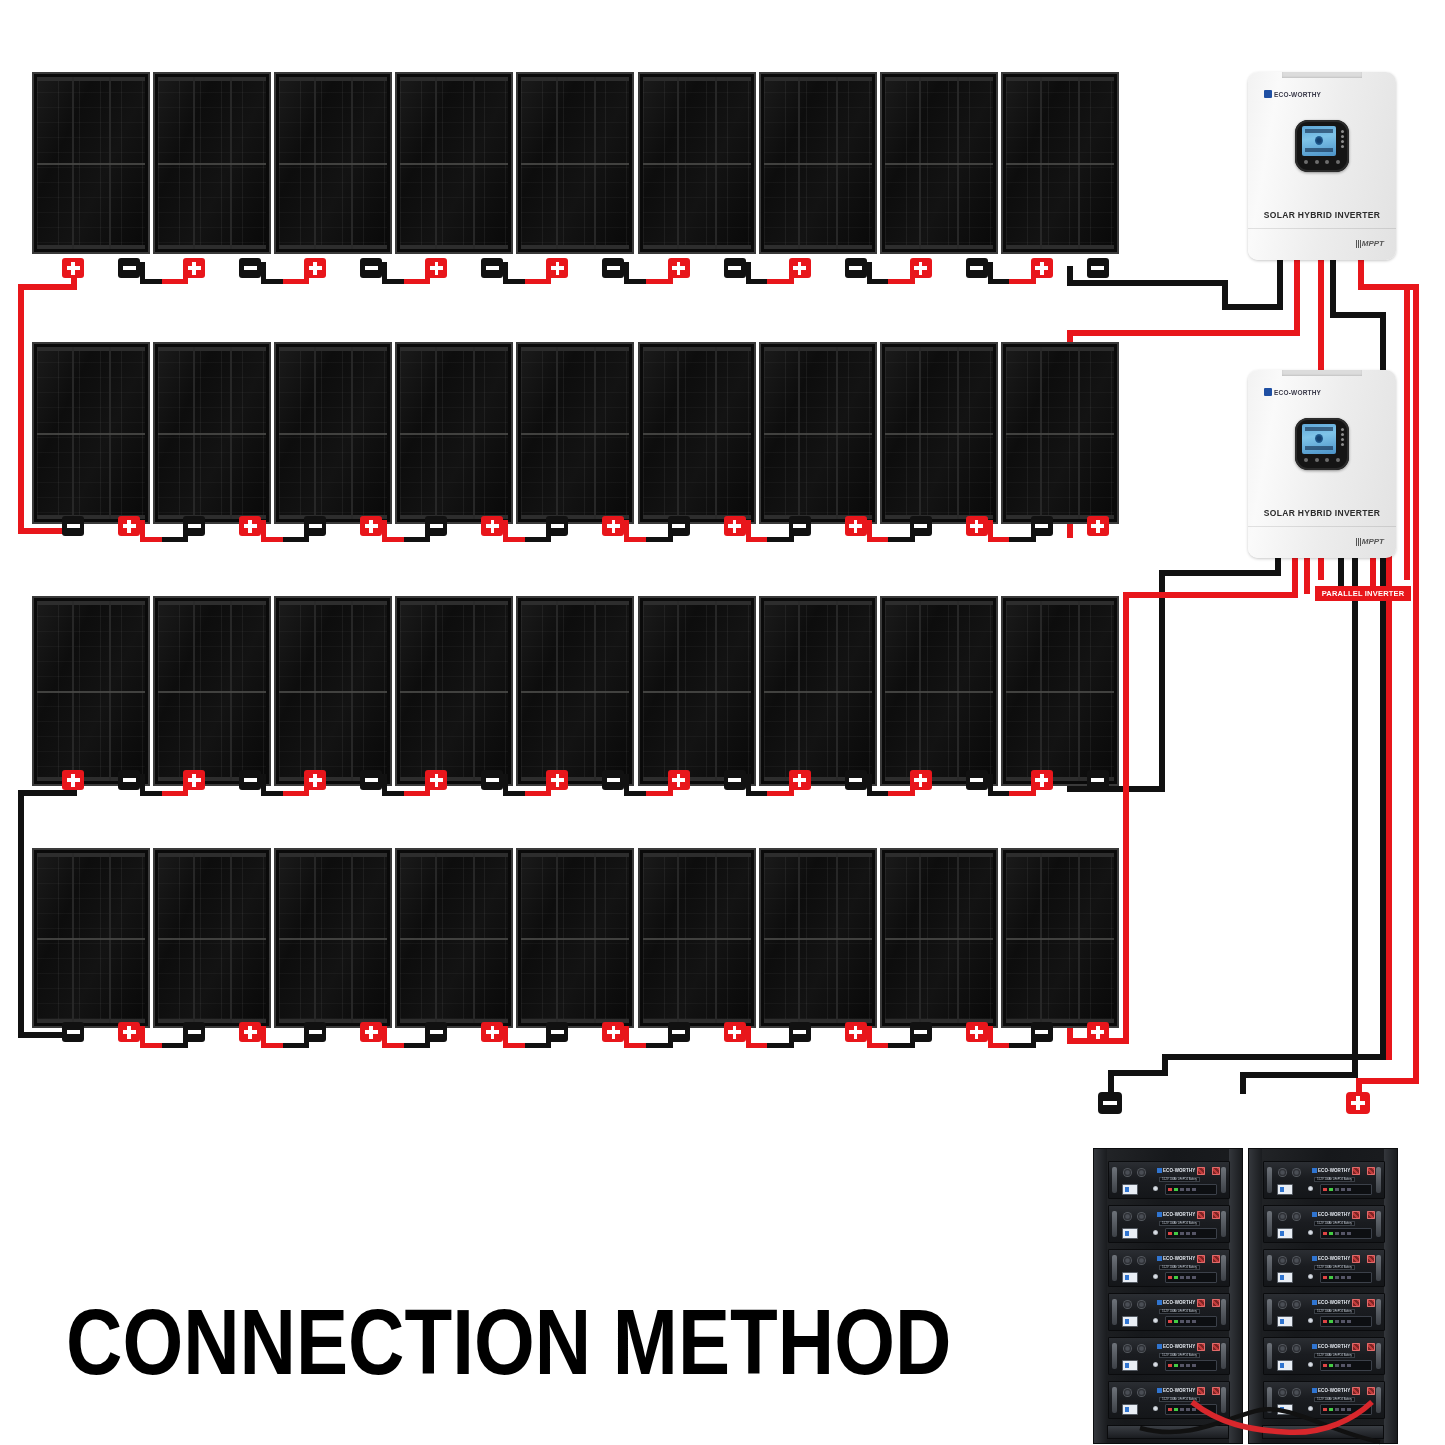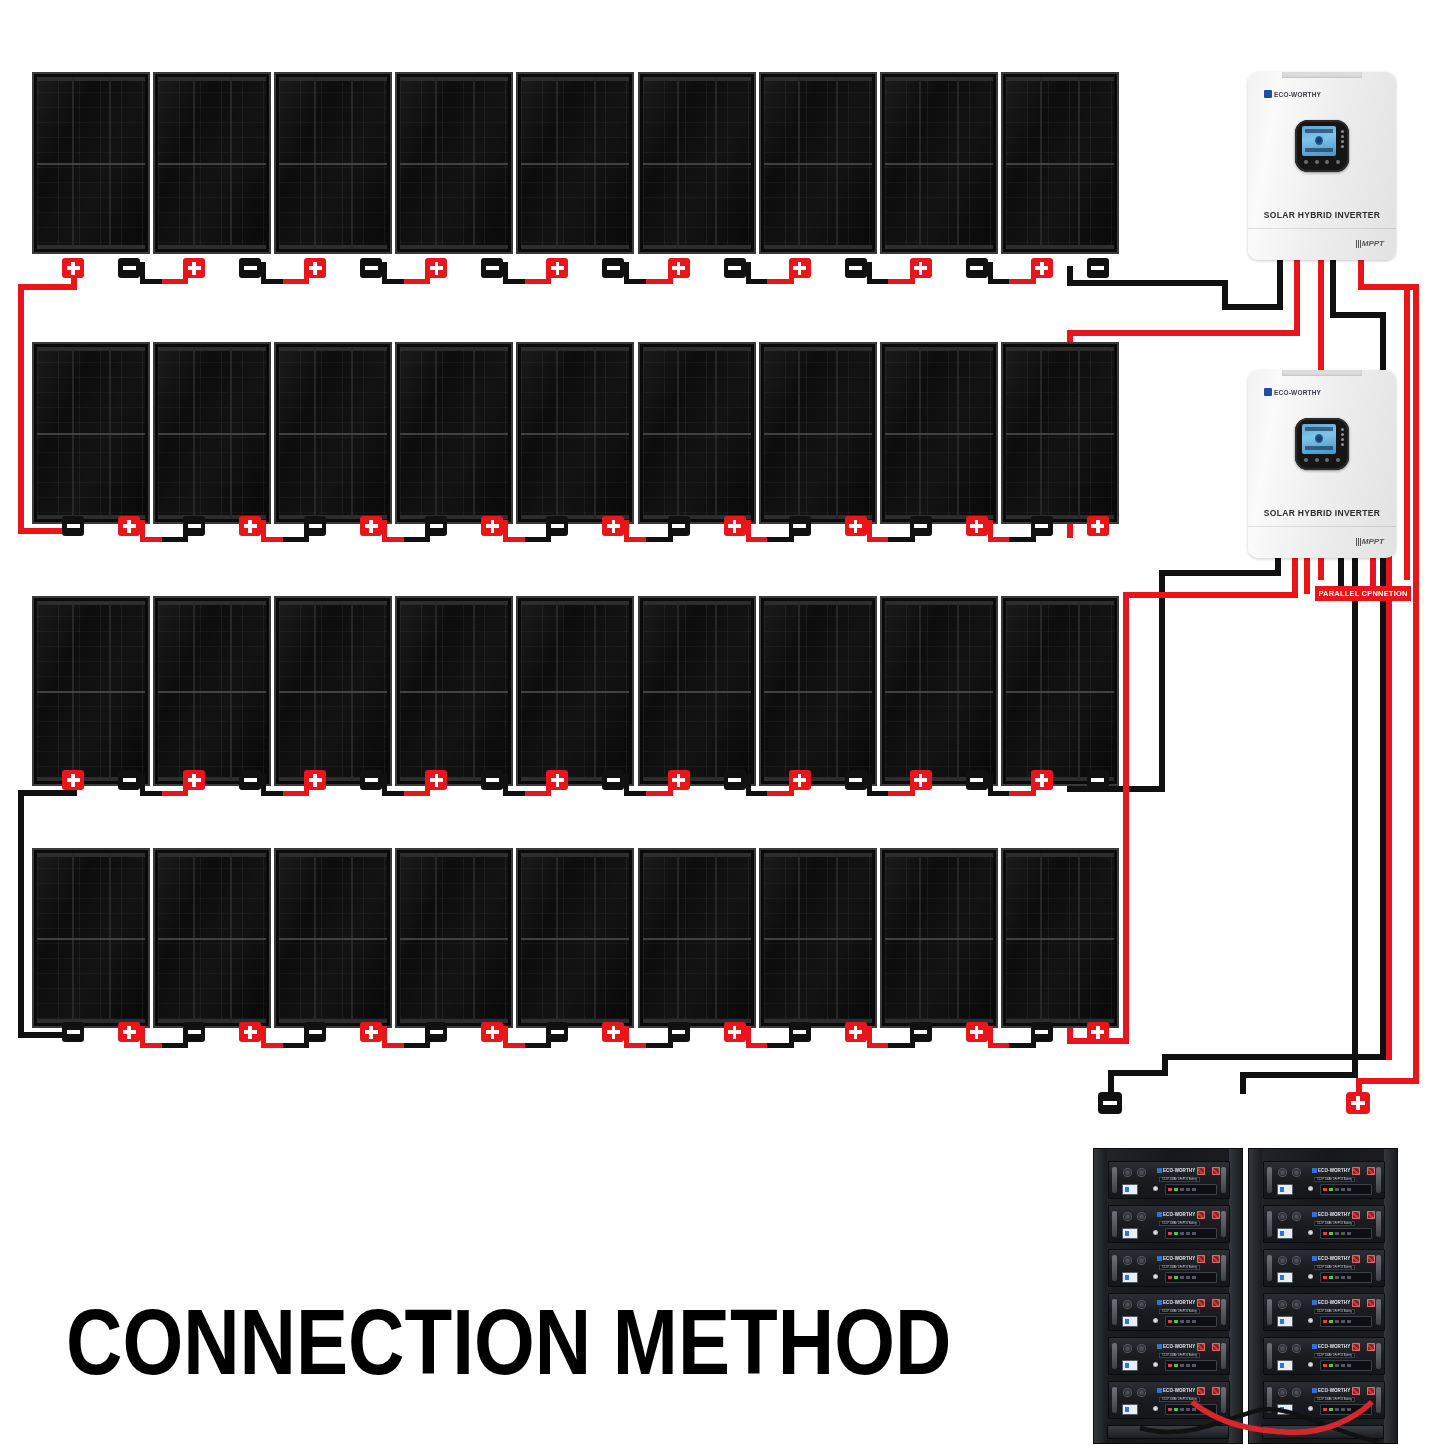--- a/index.html
+++ b/index.html
@@ -913,21 +913,21 @@
       </div>
     </div>
     <div class="inv-title" style="top:138px;font-size:8.5px;letter-spacing:.3px;">SOLAR HYBRID INVERTER</div>
     <div class="inv-seam" style="top:156px;"></div>
     <div class="inv-mppt" style="right:12px;bottom:12px;font-size:8px;">
       <span class="bars"></span>
       <span>MPPT</span>
     </div>
   </div>
 
-  <div class="par-label" style="left:1315px;top:586px;width:96px;height:15px;font-size:7.5px;">PARALLEL CPNNETION</div>
+  <div class="par-label" style="left:1315px;top:586px;width:96px;height:15px;font-size:7.5px;">PARALLEL INVERTER</div>
 
   <div class="lug minus" style="left:1098px;top:1092px;">
     <span class="bar h"></span>
   </div>
   <div class="lug plus" style="left:1346px;top:1092px;">
     <span class="bar h"></span>
       <span class="bar v"></span>
   </div>
 
   <div id="racks">

